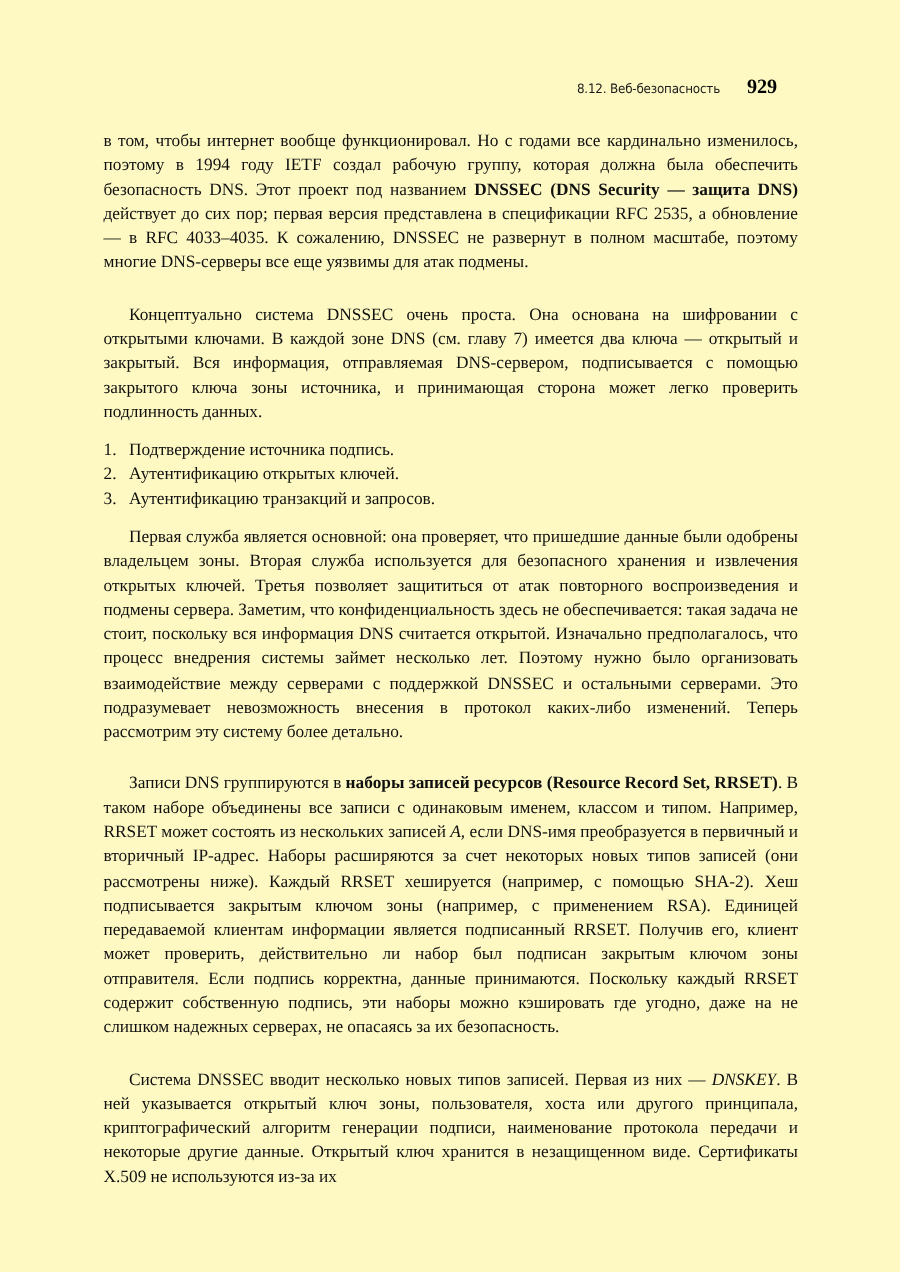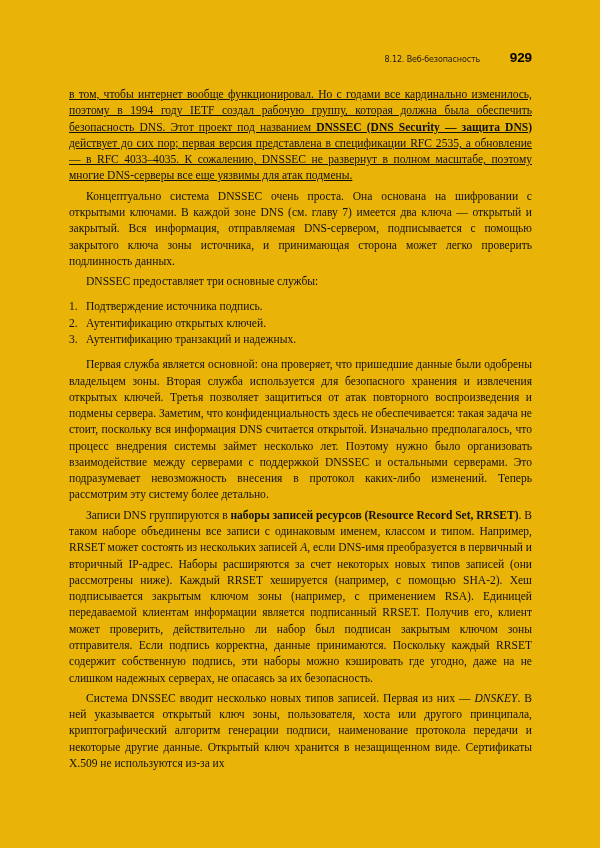--- a/index.html
+++ b/index.html
@@ -17,21 +17,21 @@
     color: #101010;
     -webkit-font-smoothing: antialiased;
   }
 
   .page {
     position: absolute;
     left: 0;
     top: 0;
     width: 600px;
     height: 848px;
-    background: #eab308;
+    background: #fef9c3;
   }
 
   
   .running-head {
     position: absolute;
     left: 69px;
     top: 50px;
     width: 463px;
     height: 20px;
     display: flex;
@@ -42,27 +42,26 @@
   .running-head .section-title {
     font-family: "DejaVu Sans", "Liberation Sans", sans-serif;
     font-size: 8.6px;
     letter-spacing: -0.15px;
     color: #1a1a1a;
     white-space: nowrap;
     transform: scaleX(0.93);
     transform-origin: right baseline;
   }
   .running-head .folio {
-    font-family: Liberation Sans, sans-serif;
+    font-family: Liberation Serif, serif;
     font-size: 13.5px;
     font-weight: bold;
     color: #000;
     letter-spacing: -0.1px;
     min-width: 34px;
-    text-align: right;
   }
 
   
   .text-column {
     position: absolute;
     left: 69px;
     top: 86px;
     width: 463px;
   }
 
@@ -71,24 +70,23 @@
     font-size: 11.55px;
     line-height: 16.28px;
     text-align: justify;
     text-justify: inter-word;
     hyphens: manual;
     text-indent: 17px;
     word-spacing: -0.1px;
   }
   p.body-par.no-indent {
     text-indent: 0;
-    text-decoration: underline;
   }
   p.body-par + p.body-par {
-    margin-top: 4px;
+    margin-top: 18px;
   }
 
   b, .bold {
     font-weight: bold;
   }
   i, .ital {
     font-style: italic;
   }
 
   
@@ -123,29 +121,28 @@
   <div class="running-head">
     <span class="section-title">8.12. Веб-безопасность</span>
     <span class="folio">929</span>
   </div>
 
   <div class="text-column">
 
     <div id="group-before-list">
         <p class="body-par no-indent" id="par-dnssec-history"><span>в том, чтобы интернет вообще функционировал. Но с годами все кардинально изменилось, поэтому в 1994 году IETF создал рабочую группу, которая должна была обеспечить безопасность DNS. Этот проект под названием </span><b>DNSSEC (DNS Security — защита DNS)</b><span> действует до сих пор; первая версия представлена в спецификации RFC 2535, а обновление — в RFC 4033–4035. К сожалению, DNSSEC не развернут в полном масштабе, поэтому многие DNS-серверы все еще уязвимы для атак подмены.</span></p>
         <p class="body-par" id="par-conceptually"><span>Концептуально система DNSSEC очень проста. Она основана на шифровании с открытыми ключами. В каждой зоне DNS (см. главу 7) имеется два ключа — открытый и закрытый. Вся информация, отправляемая DNS-сервером, подписывается с помощью закрытого ключа зоны источника, и принимающая сторона может легко проверить подлинность данных.</span></p>
-        <p class="body-par" id="par-three-services-intro"><span>DNSSEC предоставляет три основные службы:</span></p>
       </div>
 
     <div class="gap-before-list"></div>
 
     <ol class="num-list" id="numbered-list">
         <li><span class="marker">1.</span><span>Подтверждение источника подпись.</span></li>
         <li><span class="marker">2.</span><span>Аутентификацию открытых ключей.</span></li>
-        <li><span class="marker">3.</span><span>Аутентификацию транзакций и надежных.</span></li>
+        <li><span class="marker">3.</span><span>Аутентификацию транзакций и запросов.</span></li>
       </ol>
 
     <div class="gap-after-list"></div>
 
     <div id="group-after-list">
         <p class="body-par" id="par-first-service"><span>Первая служба является основной: она проверяет, что пришедшие данные были одобрены владельцем зоны. Вторая служба используется для безопасного хранения и извлечения открытых ключей. Третья позволяет защититься от атак повторного воспроизведения и подмены сервера. Заметим, что конфиденциальность здесь не обеспечивается: такая задача не стоит, поскольку вся информация DNS считается открытой. Изначально предполагалось, что процесс внедрения системы займет несколько лет. Поэтому нужно было организовать взаимодействие между серверами с поддержкой DNSSEC и остальными серверами. Это подразумевает невозможность внесения в протокол каких-либо изменений. Теперь рассмотрим эту систему более детально.</span></p>
         <p class="body-par" id="par-rrset"><span>Записи DNS группируются в </span><b>наборы записей ресурсов (Resource Record Set, RRSET)</b><span>. В таком наборе объединены все записи с одинаковым именем, классом и типом. Например, RRSET может состоять из нескольких записей </span><i>A</i><span>, если DNS-имя преобразуется в первичный и вторичный IP-адрес. Наборы расширяются за счет некоторых новых типов записей (они рассмотрены ниже). Каждый RRSET хешируется (например, с помощью SHA-2). Хеш подписывается закрытым ключом зоны (например, с применением RSA). Единицей передаваемой клиентам информации является подписанный RRSET. Получив его, клиент может проверить, действительно ли набор был подписан закрытым ключом зоны отправителя. Если подпись корректна, данные принимаются. Поскольку каждый RRSET содержит собственную подпись, эти наборы можно кэшировать где угодно, даже на не слишком надежных серверах, не опасаясь за их безопасность.</span></p>
         <p class="body-par" id="par-dnskey"><span>Система DNSSEC вводит несколько новых типов записей. Первая из них — </span><i>DNSKEY</i><span>. В ней указывается открытый ключ зоны, пользователя, хоста или другого принципала, криптографический алгоритм генерации подписи, наименование протокола передачи и некоторые другие данные. Открытый ключ хранится в незащищенном виде. Сертификаты X.509 не используются из-за их</span></p>
       </div>
 

